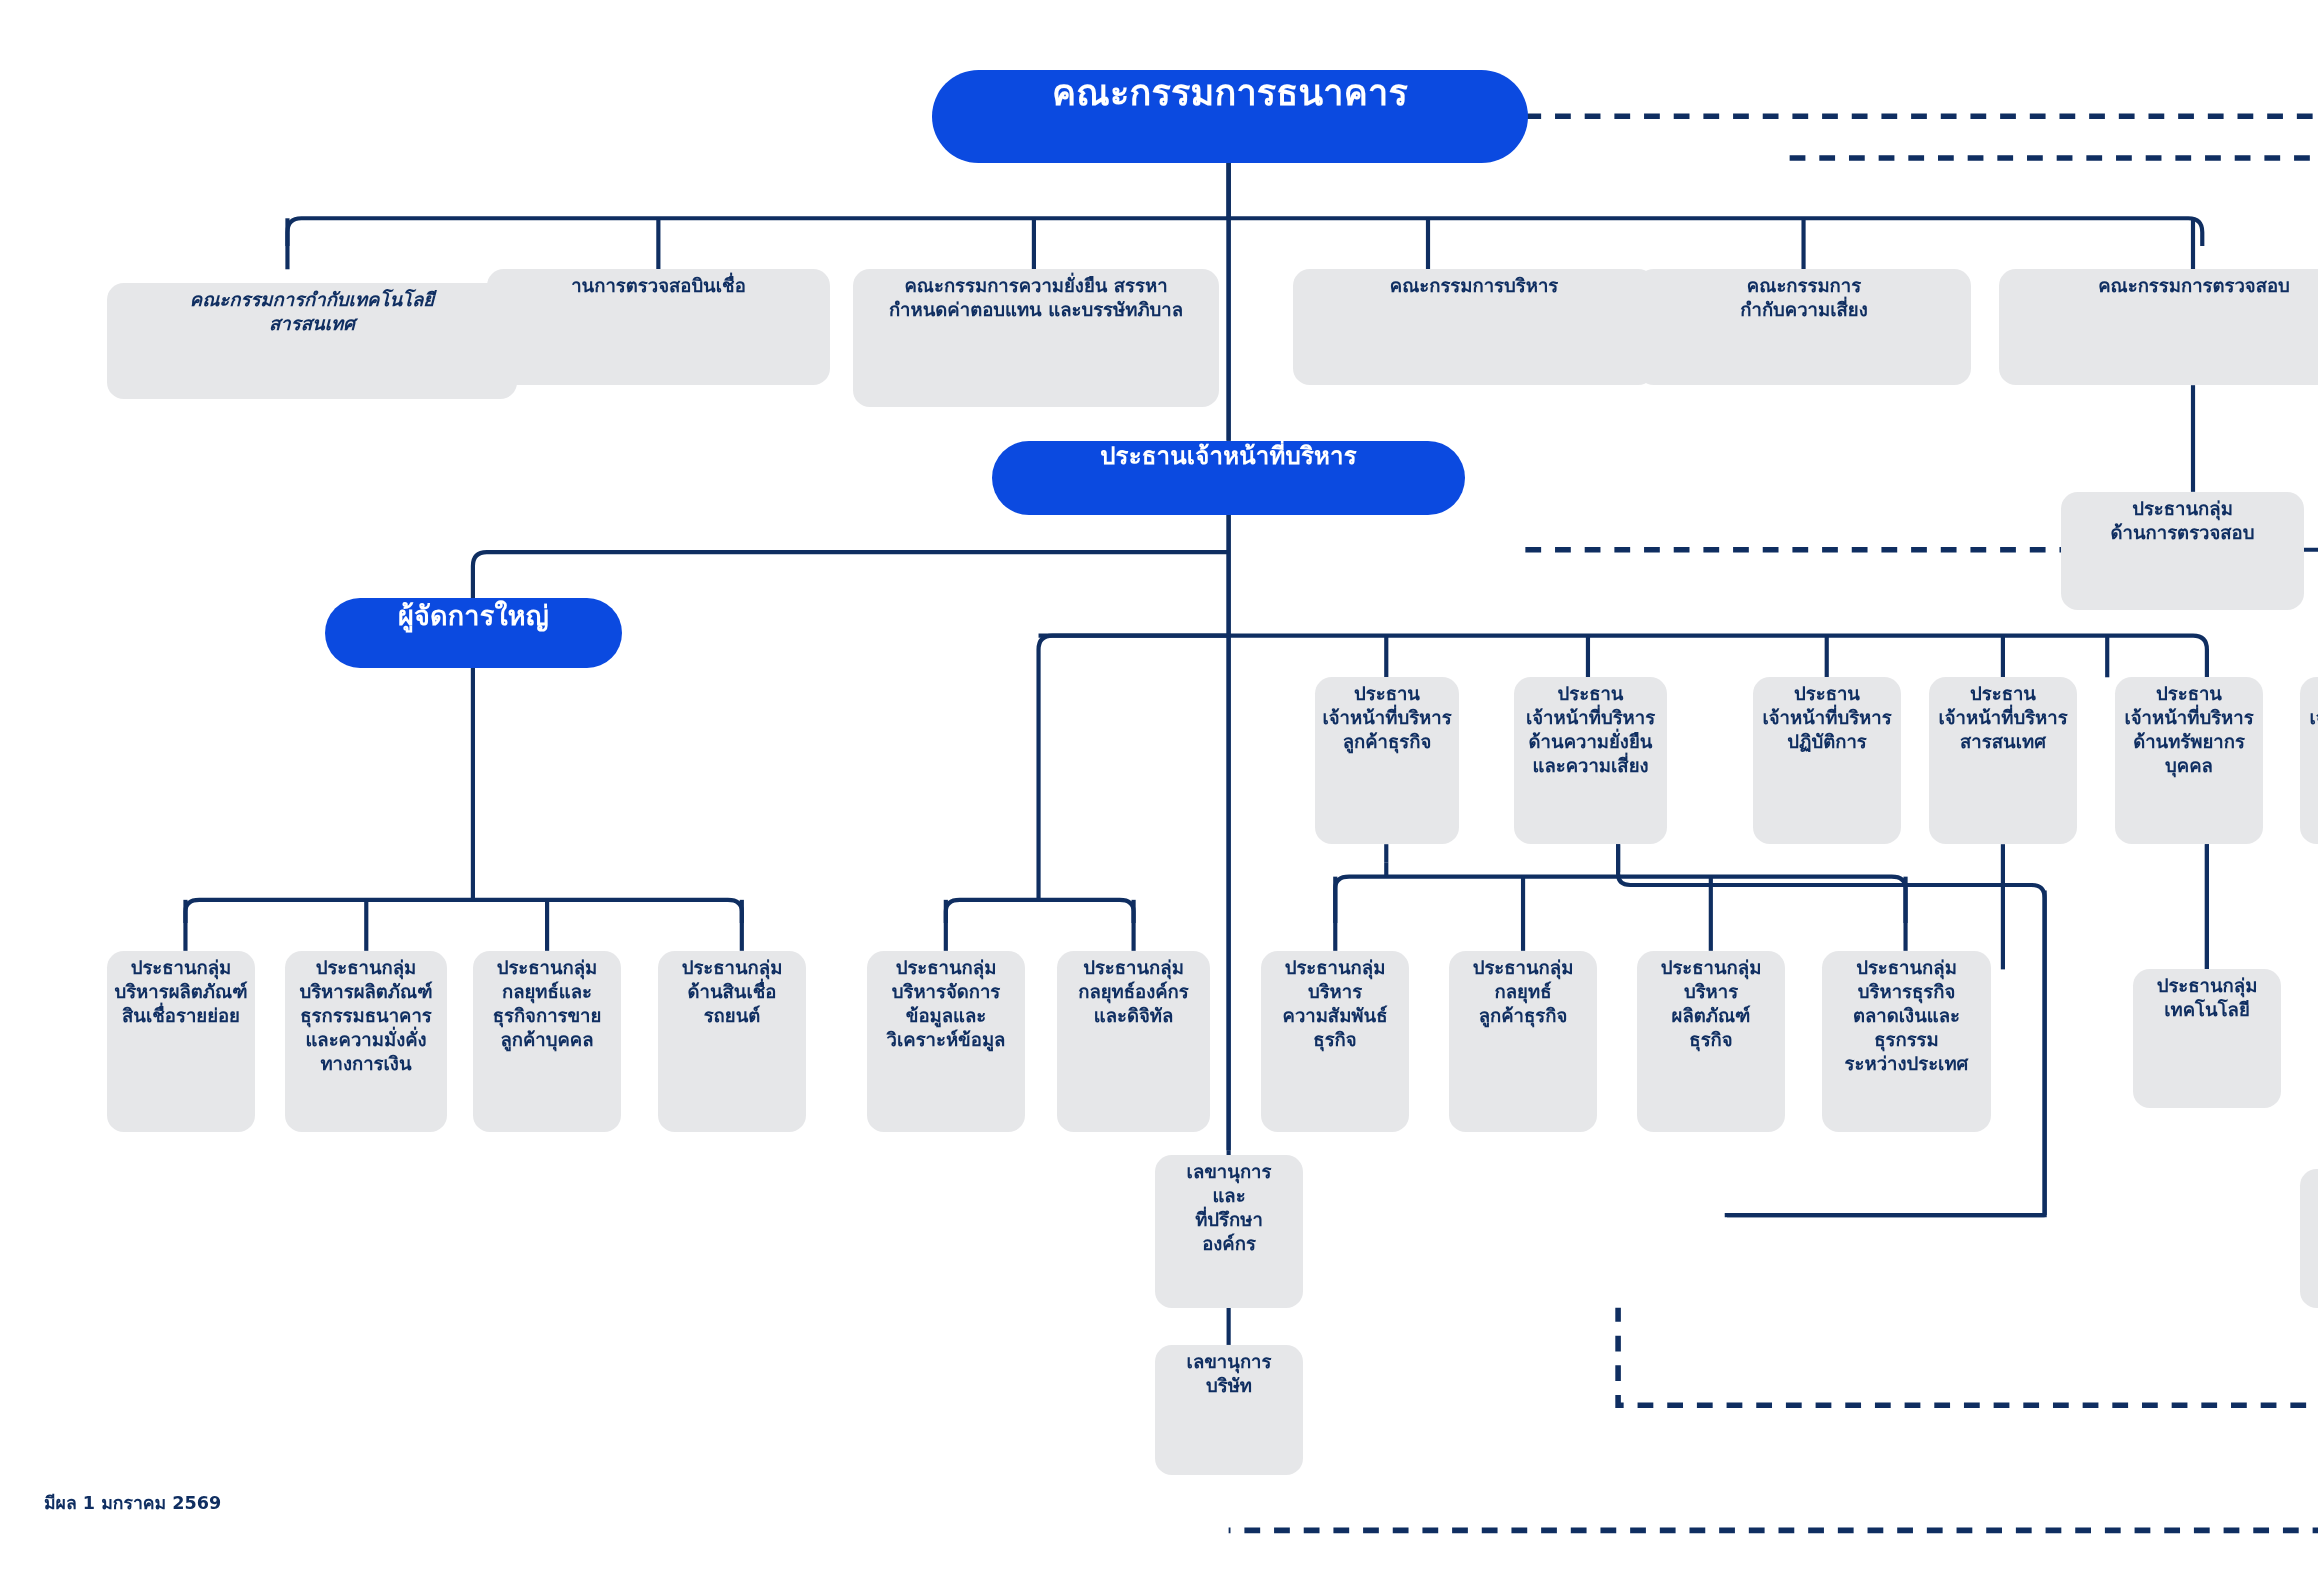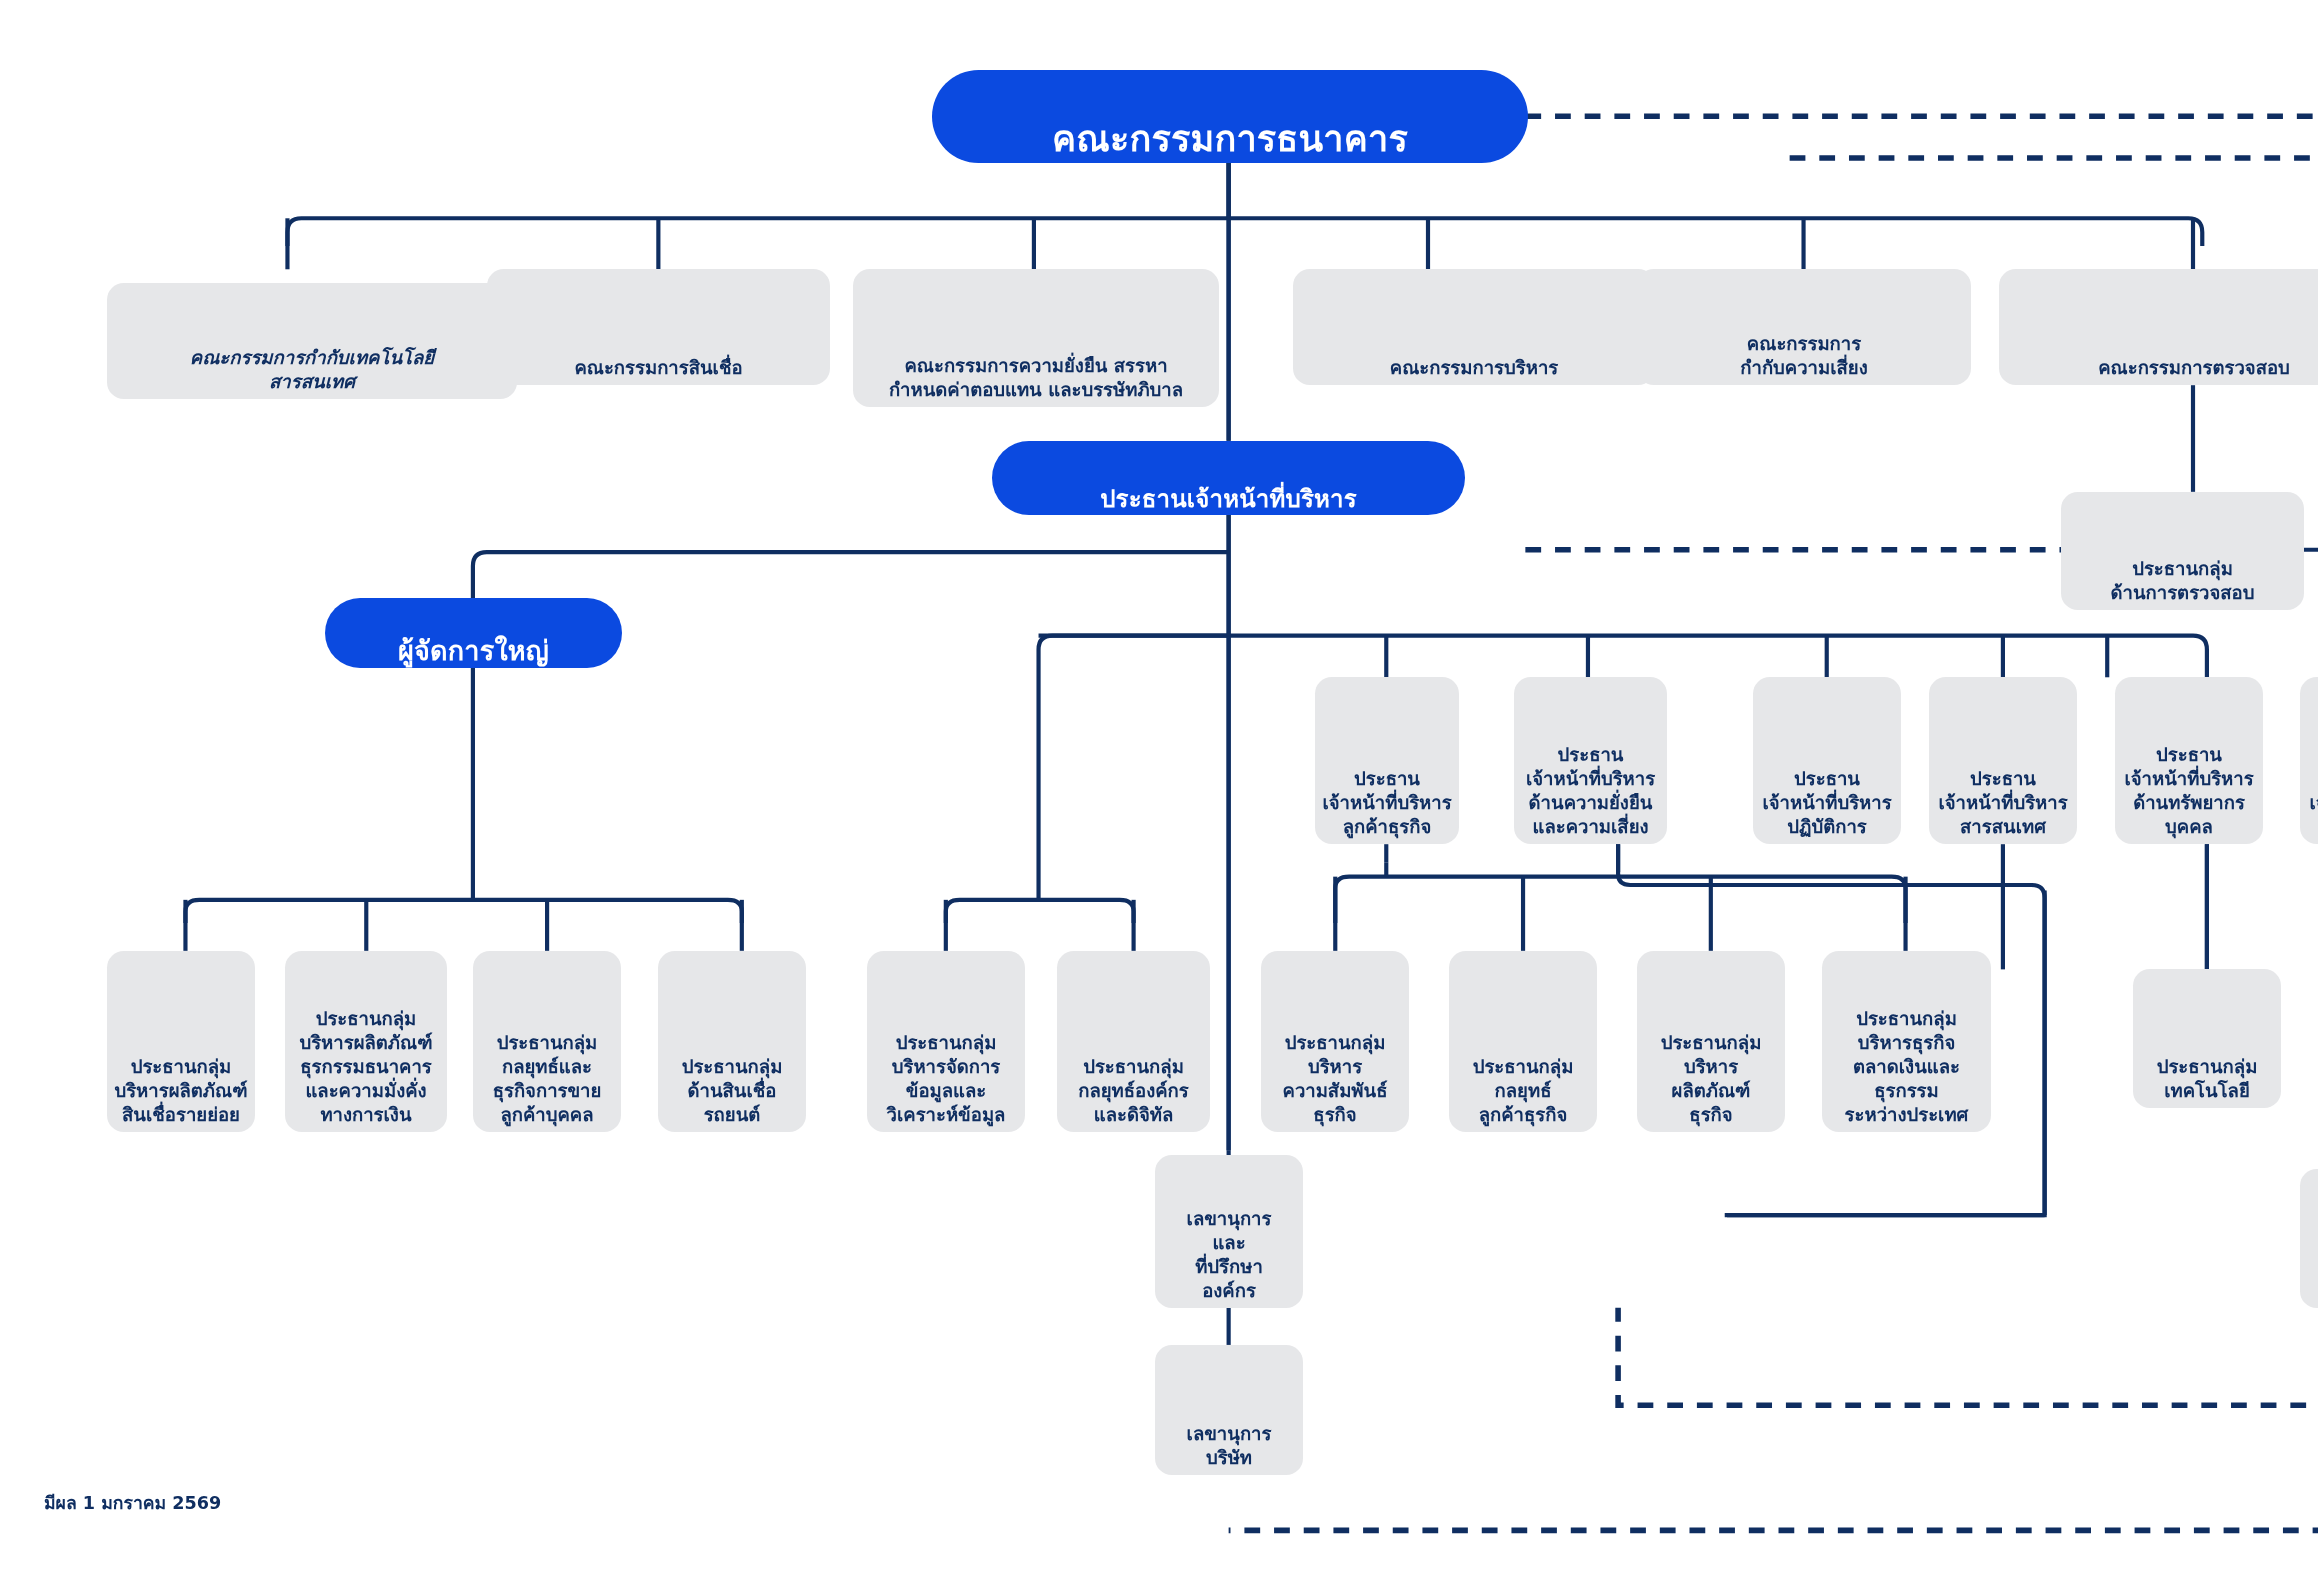--- a/index.html
+++ b/index.html
@@ -5,21 +5,21 @@
   html,body{margin:0;padding:0;background:#ffffff;}
   body{
     font-family:"DejaVu Sans","Liberation Sans",sans-serif;
     width:2550px;height:1585px;position:relative;overflow:hidden;
   }
   #stage{position:absolute;left:0;top:0;width:2550px;height:1585px;}
   svg#wires{position:absolute;left:0;top:0;width:2550px;height:1585px;}
 
   .node{
     position:absolute;box-sizing:border-box;
-    display:flex;align-items:flex-end;justify-content:center;text-align:center;
+    display:flex;align-items:flex-start;justify-content:center;text-align:center;
     line-height:1.30;
   }
   
   .grey{
     background:#e6e7e9;color:#0f2e61;border-radius:16.7px;
     font-weight:700;padding:4.6px 5.6px;
   }
   
   .pill{
     background:#0b4ae0;color:#ffffff;border-radius:463px;
@@ -134,21 +134,21 @@
   </svg>
 
   <div class="node pill f-pill-lg" style="left:932px;top:70px;width:596px;height:93px;">
     <span>คณะกรรมการธนาคาร</span>
   </div>
 
   <div class="node grey f-committee" style="left:107px;top:283px;width:410px;height:116px;font-style:italic;">
     <span>คณะกรรมการกำกับเทคโนโลยี<br>สารสนเทศ</span>
   </div>
   <div class="node grey f-committee" style="left:487px;top:269px;width:343px;height:116px;">
-    <span>คณะกรรมการสินเชื่อ</span>
+    <span>านการตรวจสอบินเชื่อ</span>
   </div>
   <div class="node grey f-committee" style="left:853px;top:269px;width:366px;height:138px;">
     <span>คณะกรรมการความยั่งยืน สรรหา<br>กำหนดค่าตอบแทน และบรรษัทภิบาล</span>
   </div>
   <div class="node grey f-committee" style="left:1247px;top:269px;width:362px;height:116px;margin-left:46px;">
     <span>คณะกรรมการบริหาร</span>
   </div>
   <div class="node grey f-committee" style="left:1637px;top:269px;width:334px;height:116px;">
     <span>คณะกรรมการ<br>กำกับความเสี่ยง</span>
   </div>

